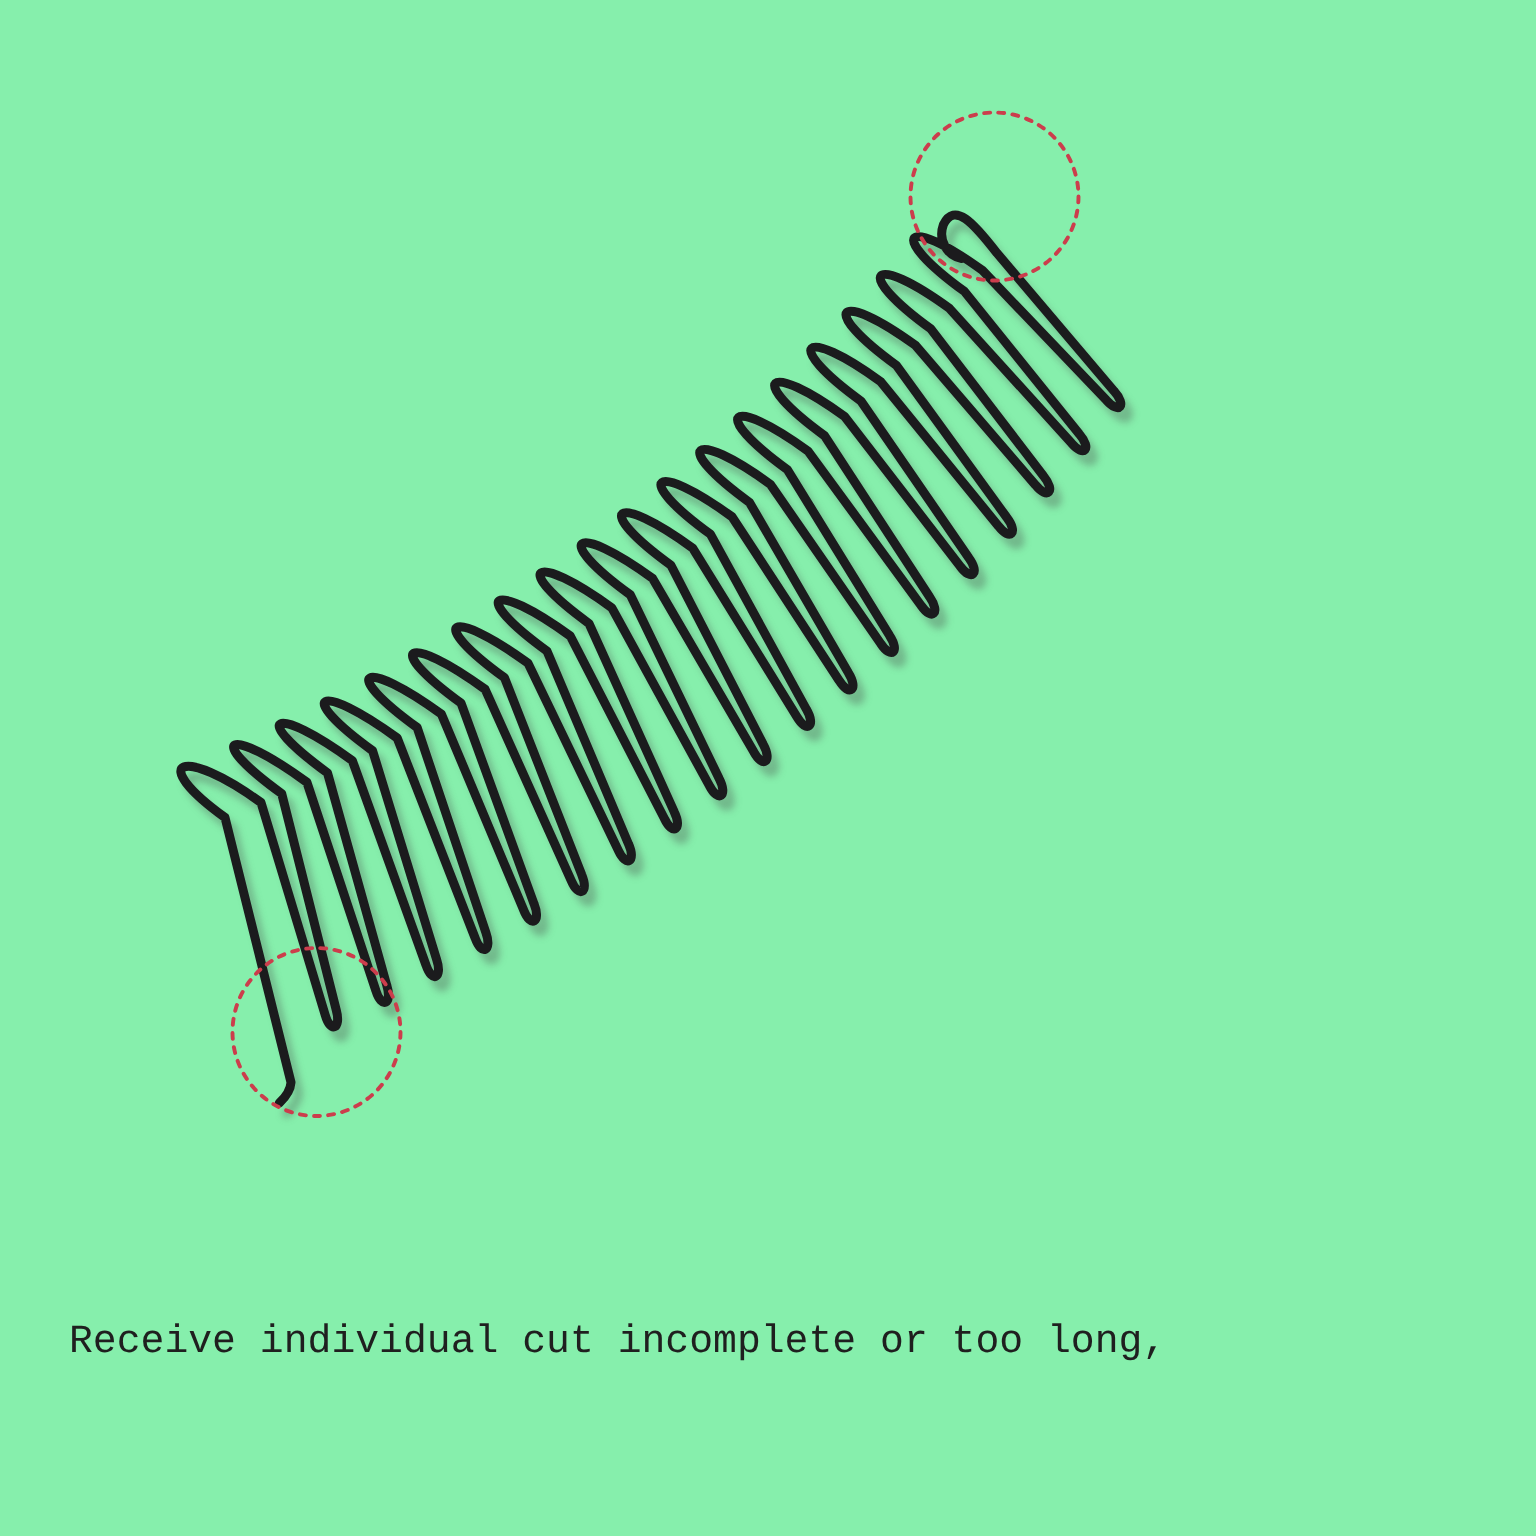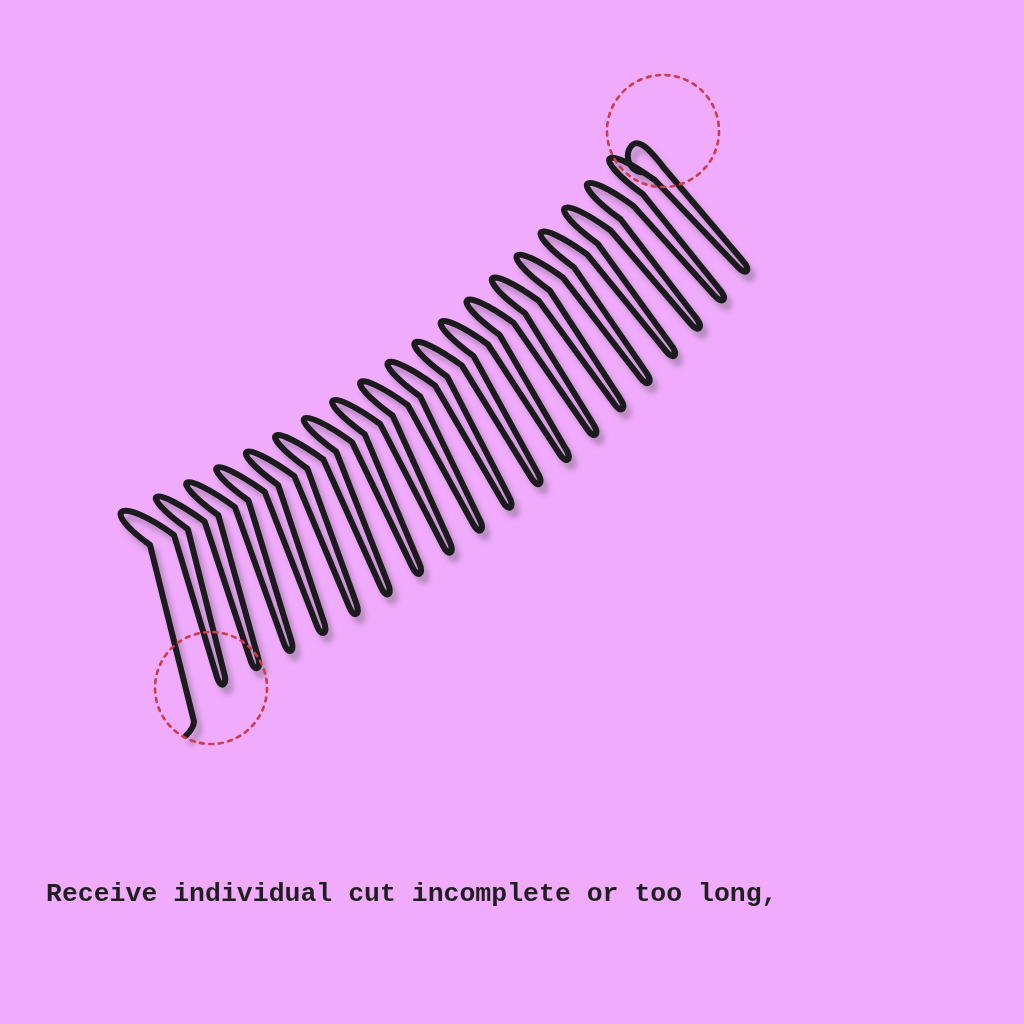--- a/index.html
+++ b/index.html
@@ -11,21 +11,21 @@
   .wire-group{filter:drop-shadow(5px 7px 2.5px rgba(70,70,70,0.33));}
   .caption{
     position:absolute;left:46px;top:763px;
     font-size:26.5px;line-height:52.5px;letter-spacing:0;
     white-space:pre;
   }
 </style>
 </head>
 <body>
 
-<div class="canvas" style="background: #f0abfc; font-weight: bold;">
+<div class="canvas" style="background: #86efac;">
 
   <svg class="comb" width="1024" height="1024" viewBox="0 0 1024 1024">
     <g class="wire-group">
       <path id="comb-path" fill="none" stroke-linecap="round" stroke-linejoin="round" d="M 186.2 735.4 Q 193.6 728.2 194.0 721.6 L 150.0 545.0 C 97.4 506.8 121.4 496.8 174.0 535.0 L 216.8 676.7 C 220.3 689.2 227.6 686.0 224.2 673.5 L 187.8 529.1 C 135.2 490.9 152.1 483.3 204.6 521.5 L 250.6 660.5 C 254.4 672.9 261.7 669.5 257.9 657.1 L 218.3 515.2 C 165.7 476.9 182.3 468.9 234.9 507.1 L 284.0 643.4 C 288.1 655.7 295.2 652.2 291.1 639.8 L 248.4 500.5 C 195.8 462.3 212.2 453.8 264.8 492.0 L 316.8 625.5 C 321.2 637.7 328.3 634.0 323.9 621.7 L 278.1 485.0 C 225.5 446.8 241.7 437.9 294.3 476.1 L 349.1 606.7 C 353.9 618.9 360.9 614.9 356.1 602.8 L 307.4 468.8 C 254.8 430.6 270.8 421.3 323.4 459.5 L 380.9 587.2 C 386.0 599.2 392.9 595.1 387.8 583.1 L 336.3 451.8 C 283.7 413.6 299.4 403.9 352.0 442.1 L 412.2 566.9 C 417.6 578.7 424.3 574.4 419.0 562.6 L 364.7 434.1 C 312.1 395.9 327.6 385.8 380.2 424.0 L 442.9 545.7 C 448.5 557.5 455.2 553.0 449.5 541.3 L 392.7 415.7 C 340.1 377.5 355.3 367.0 407.9 405.2 L 473.0 523.9 C 478.9 535.4 485.5 530.8 479.5 519.2 L 420.2 396.5 C 367.6 358.3 382.6 347.4 435.1 385.6 L 502.5 501.2 C 508.7 512.6 515.1 507.8 508.9 496.4 L 447.2 376.7 C 394.6 338.5 409.3 327.2 461.8 365.4 L 531.3 477.9 C 537.9 489.1 544.2 484.2 537.6 472.9 L 473.6 356.1 C 421.0 317.9 435.4 306.3 488.0 344.5 L 559.5 453.8 C 566.4 464.9 572.5 459.7 565.7 448.7 L 499.6 334.9 C 447.0 296.7 461.1 284.7 513.6 322.9 L 587.1 429.0 C 594.2 439.9 600.2 434.6 593.1 423.8 L 524.9 313.1 C 472.4 274.9 486.1 262.5 538.7 300.7 L 614.0 403.6 C 621.4 414.3 627.2 408.8 619.9 398.2 L 549.7 290.5 C 497.2 252.3 510.6 239.6 563.2 277.8 L 640.1 377.5 C 647.8 388.0 653.6 382.4 645.9 371.9 L 574.0 267.4 C 521.4 229.2 534.5 216.1 587.1 254.4 L 665.6 350.7 C 673.5 361.0 679.1 355.3 671.2 345.0 L 597.6 243.6 C 545.0 205.4 557.8 192.1 610.4 230.3 L 690.3 323.3 C 698.5 333.4 704.0 327.6 695.8 317.5 L 620.6 219.3 C 568.0 181.1 580.4 167.4 633.0 205.6 L 714.3 295.4 C 722.8 305.3 728.1 299.3 719.6 289.4 L 643.0 194.3 C 590.4 156.1 602.4 142.1 655.0 180.3 L 737.6 266.8 C 746.3 276.5 751.4 270.4 742.7 260.7 L 664.7 168.8 C 648.6 148.0 636.5 134.6 628.9 149.8 C 625.1 160.5 631.9 170.9 641.1 172.3" stroke="#1b1b1d" stroke-width="6"></path>
     </g>
     <g id="circle-layer">
         <circle cx="663" cy="131" r="56" fill="none" stroke="#cc3d4c" stroke-width="2.6" stroke-dasharray="4 5.5" stroke-linecap="round"></circle>
         <circle cx="211" cy="688" r="56" fill="none" stroke="#cc3d4c" stroke-width="2.6" stroke-dasharray="4 5.5" stroke-linecap="round"></circle>
       </g>
   </svg>

